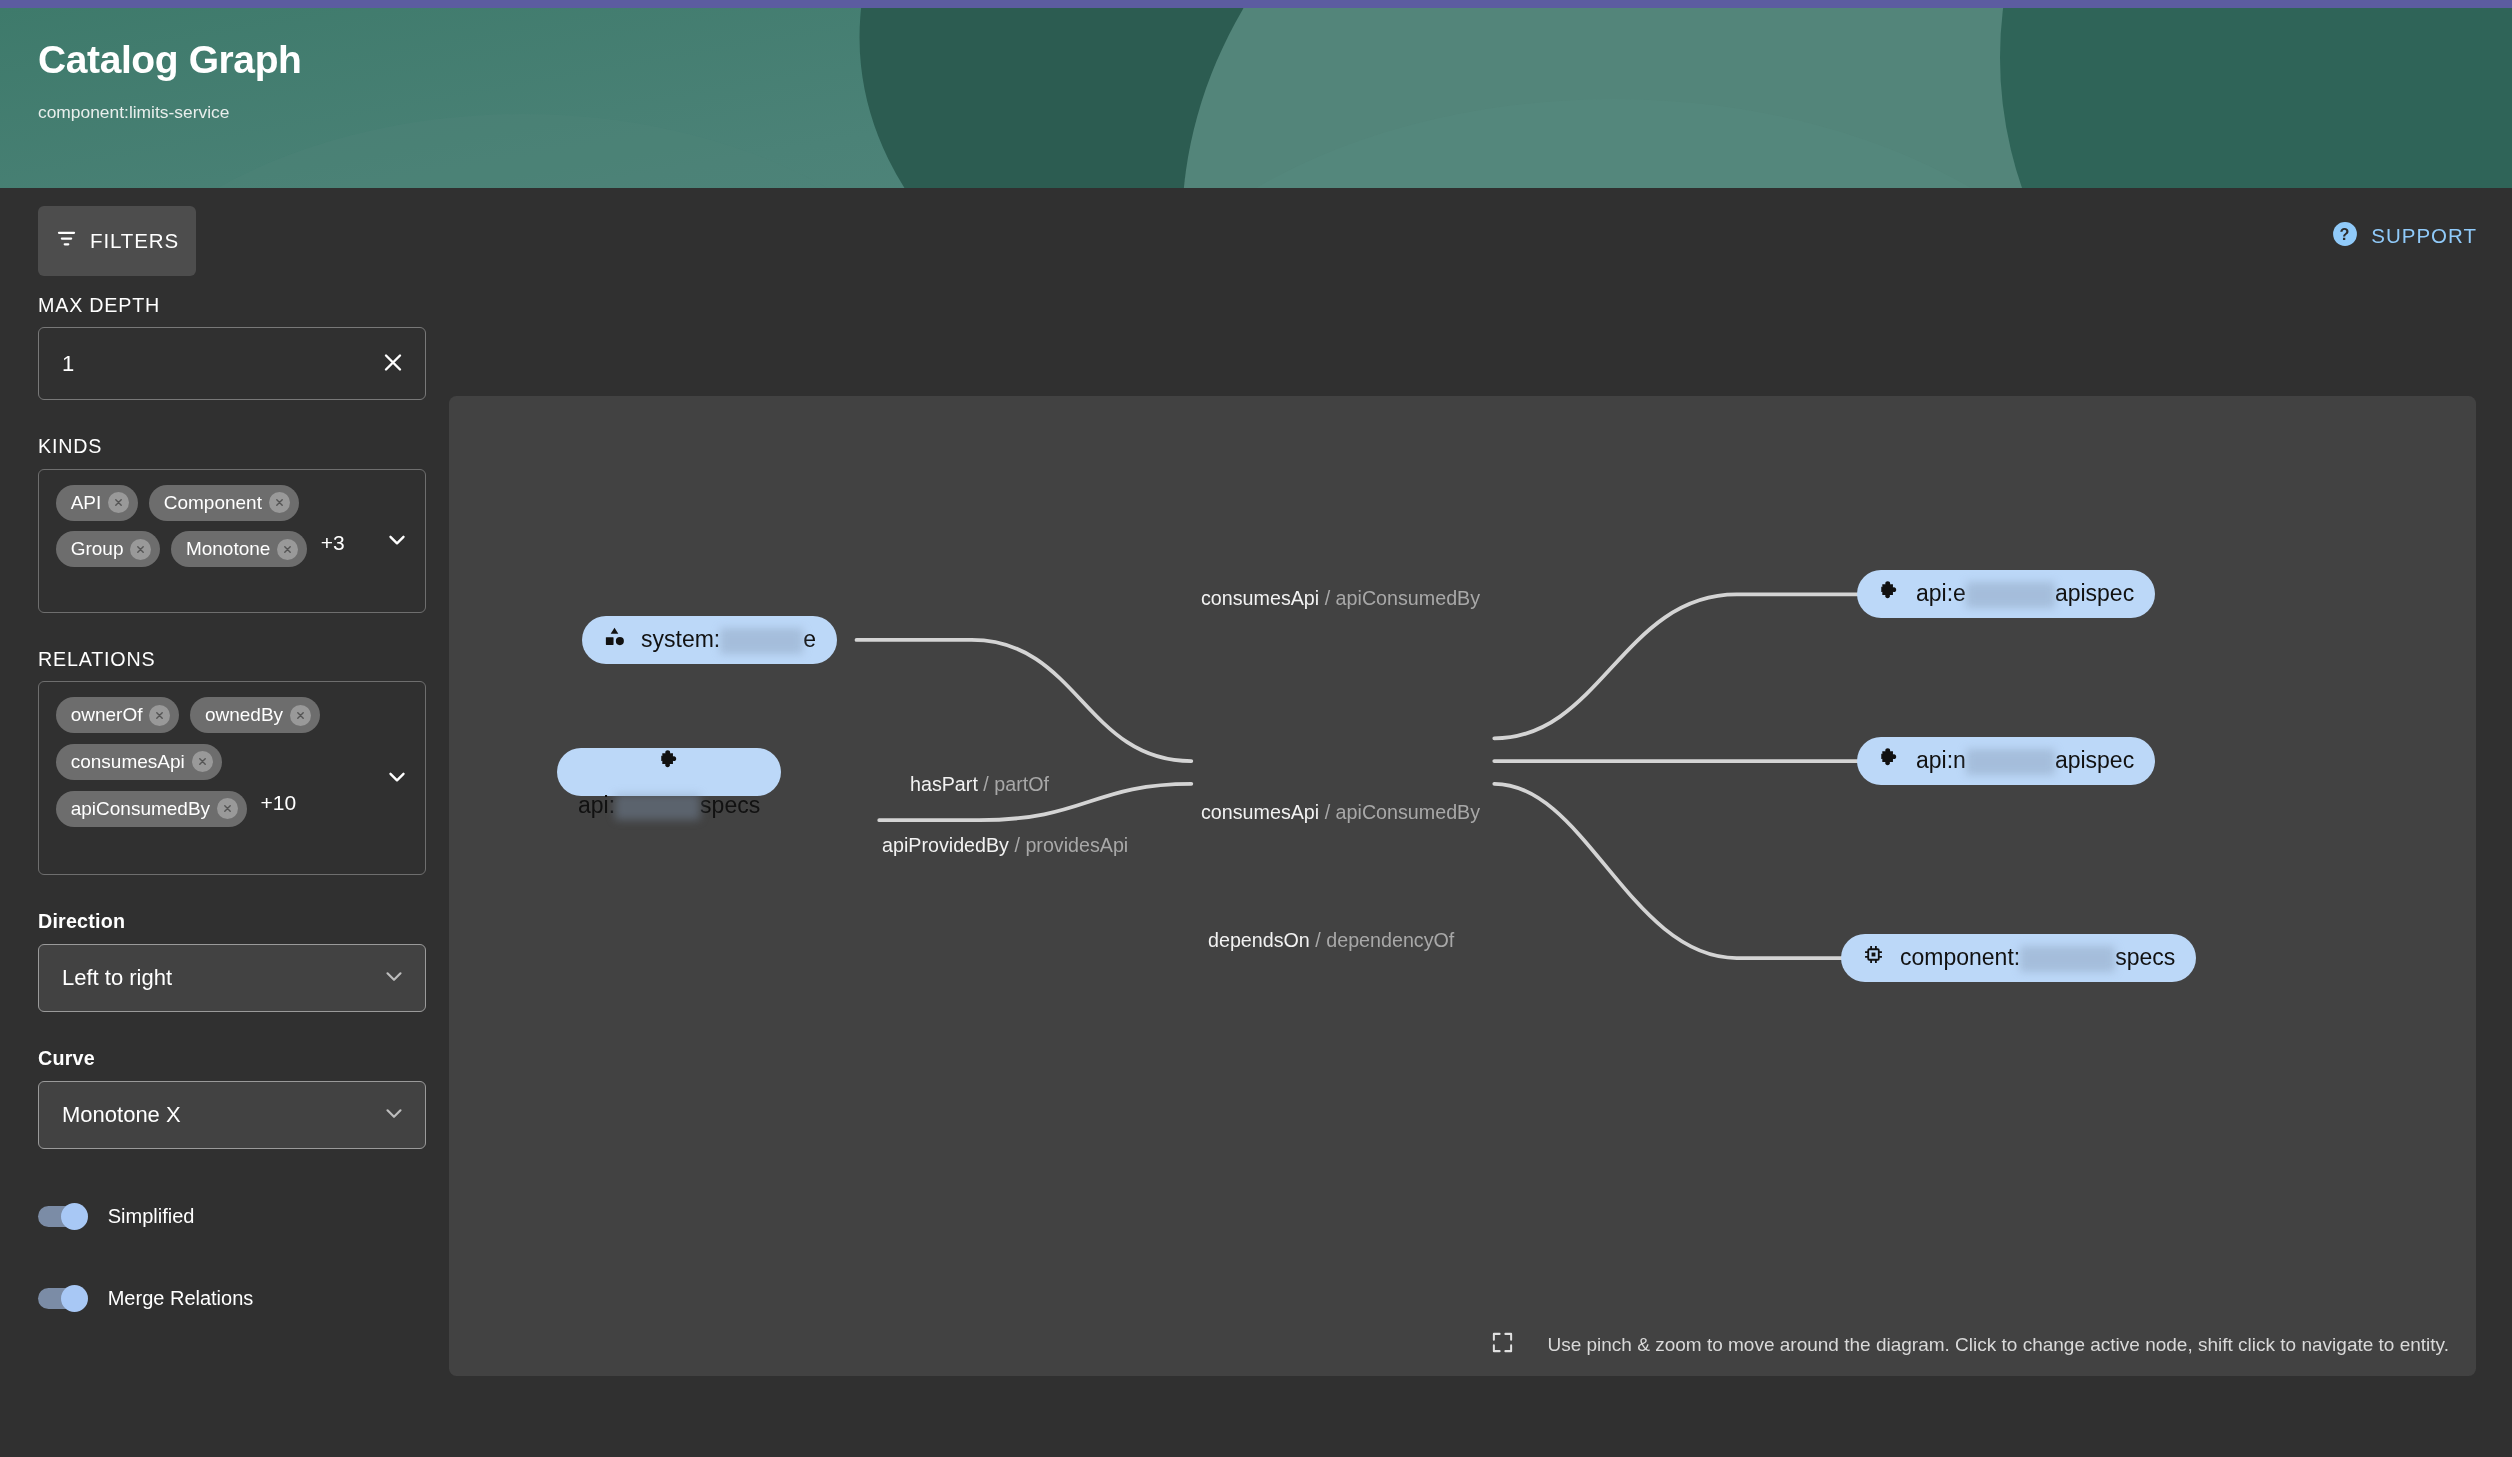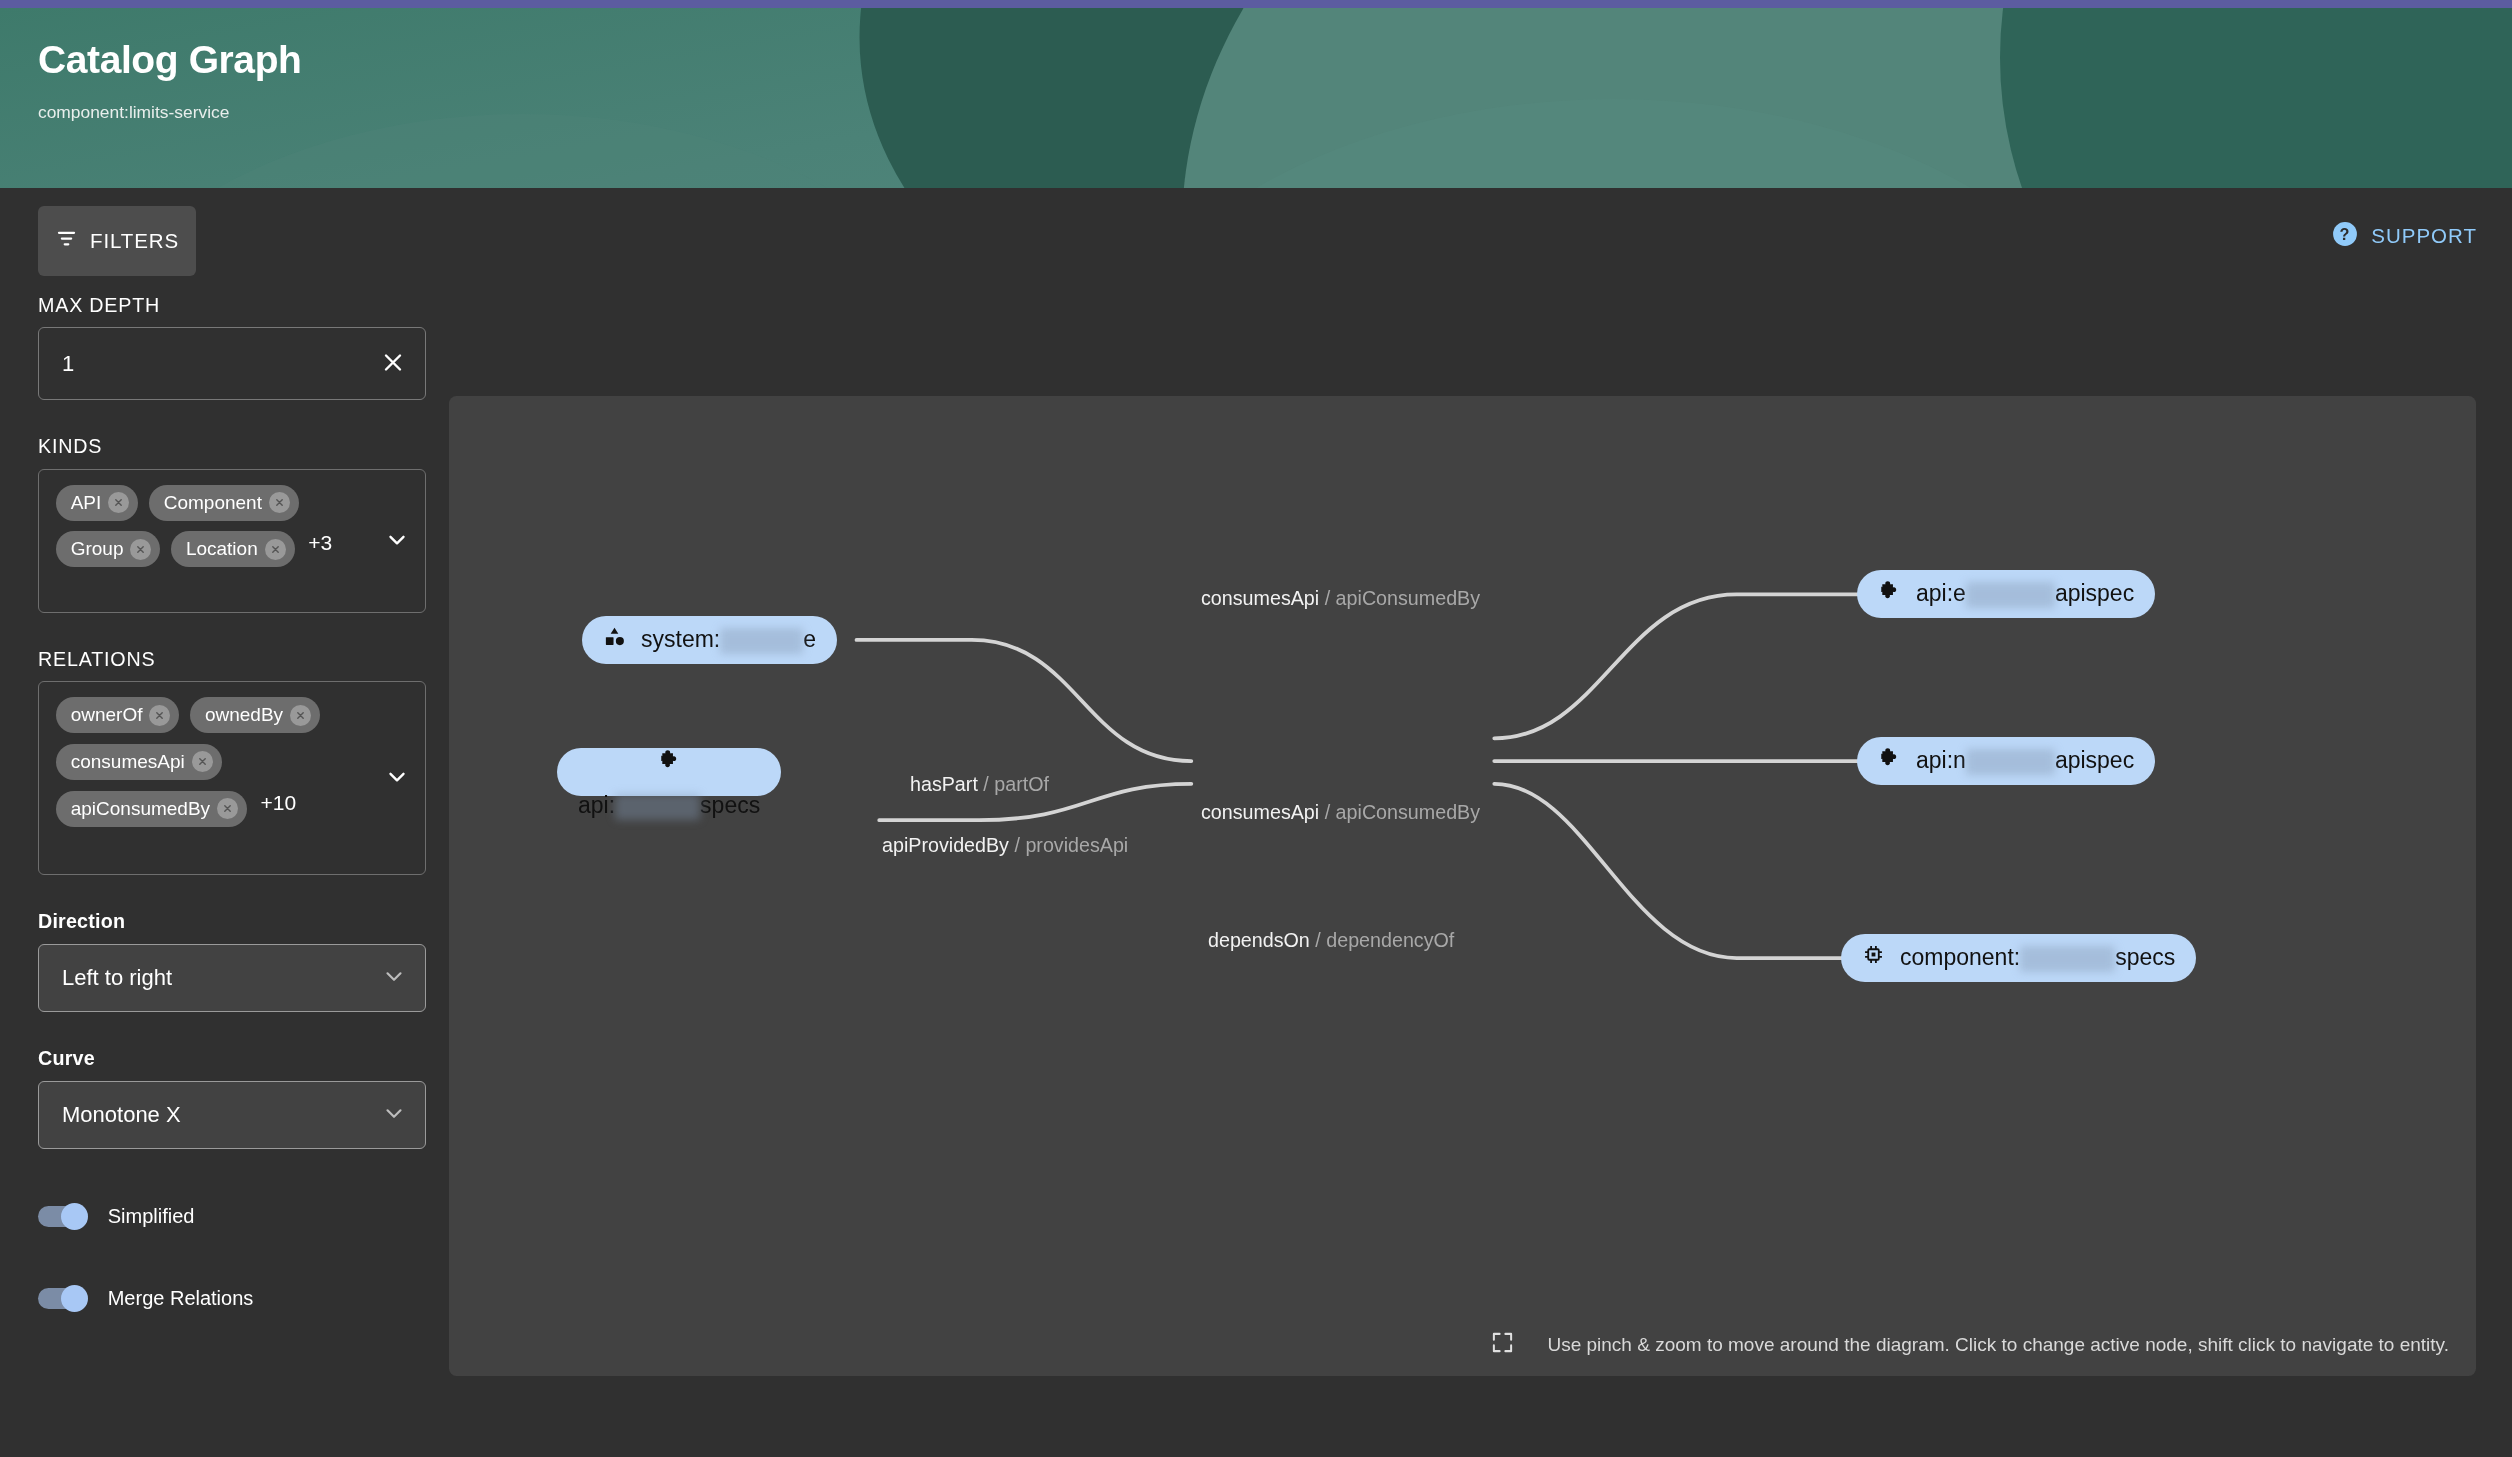--- a/index.html
+++ b/index.html
@@ -331,21 +331,21 @@
         </span>
         <span class="chip">
           <span>Group</span>
           <span class="chip-x">
             <svg width="13" height="13" viewBox="0 0 24 24">
                 <path d="M7 7 L17 17 M17 7 L7 17" stroke="#555" stroke-width="2.6" stroke-linecap="round"></path>
               </svg>
           </span>
         </span>
         <span class="chip">
-          <span>Location</span>
+          <span>Monotone</span>
           <span class="chip-x">
             <svg width="13" height="13" viewBox="0 0 24 24">
                 <path d="M7 7 L17 17 M17 7 L7 17" stroke="#555" stroke-width="2.6" stroke-linecap="round"></path>
               </svg>
           </span>
         </span>
         <span class="chip-more">+3</span>
       </div>
       <span class="chip-caret">
         <svg width="26" height="26" viewBox="0 0 24 24">

